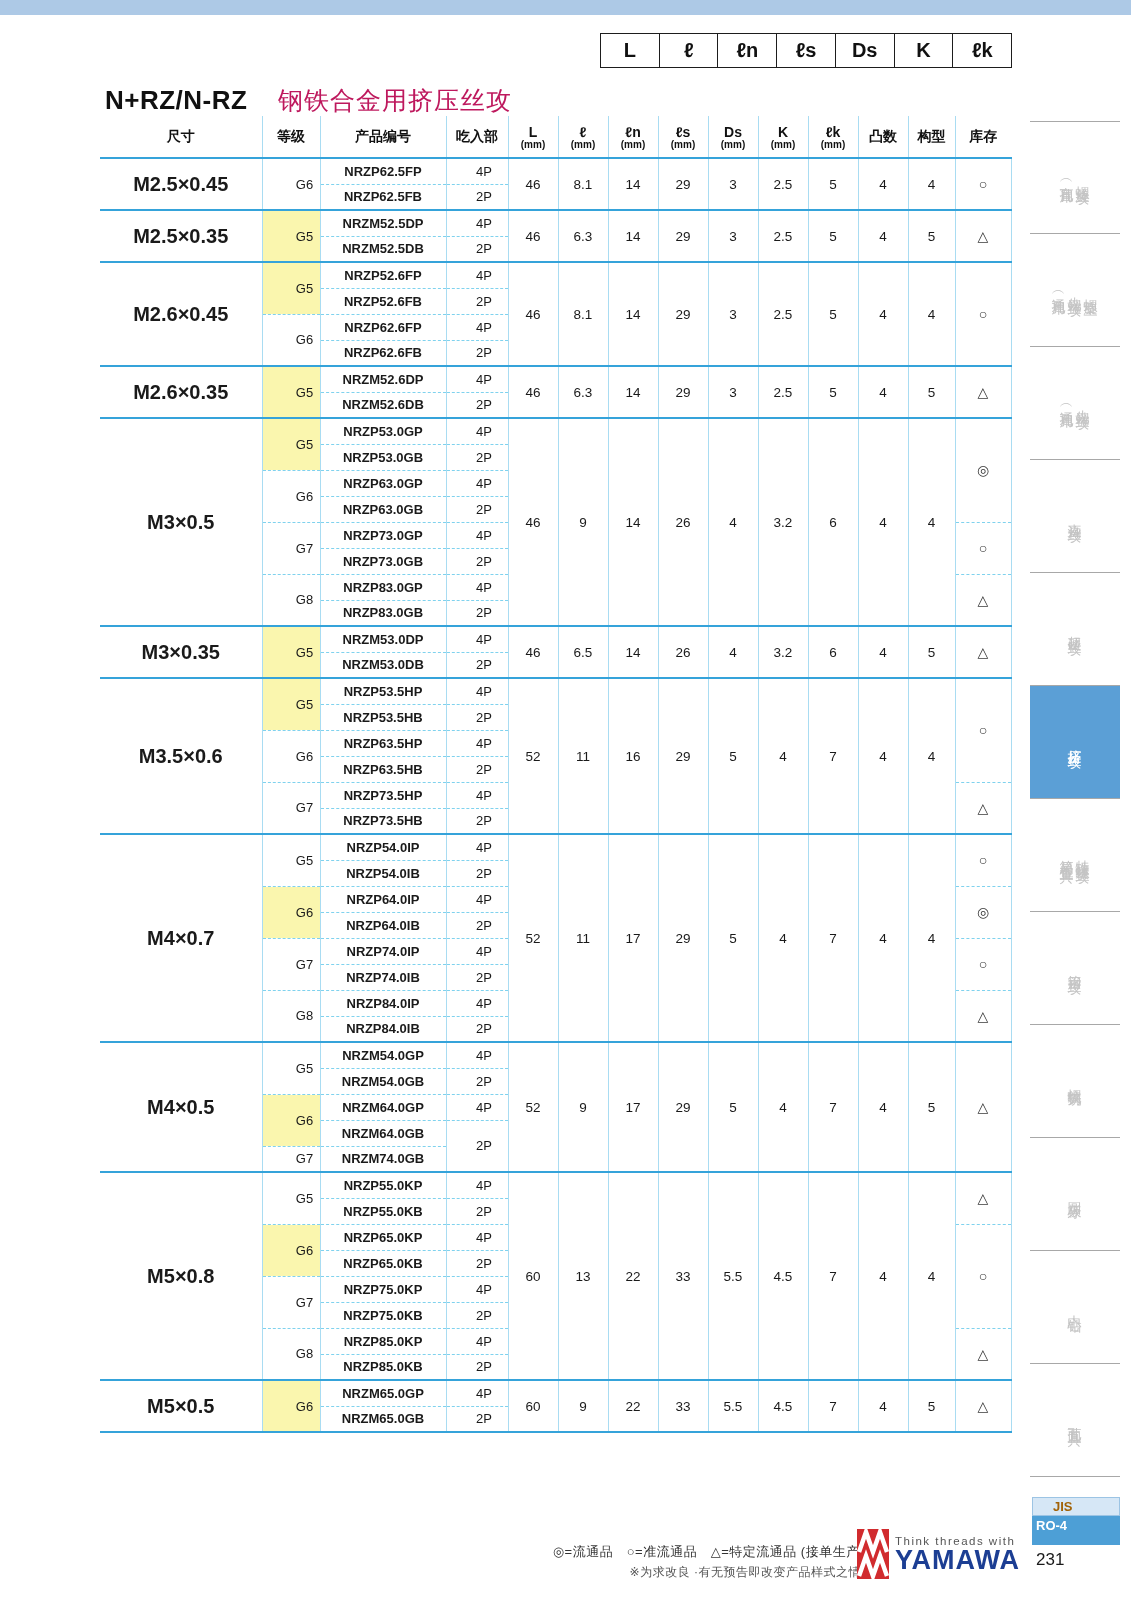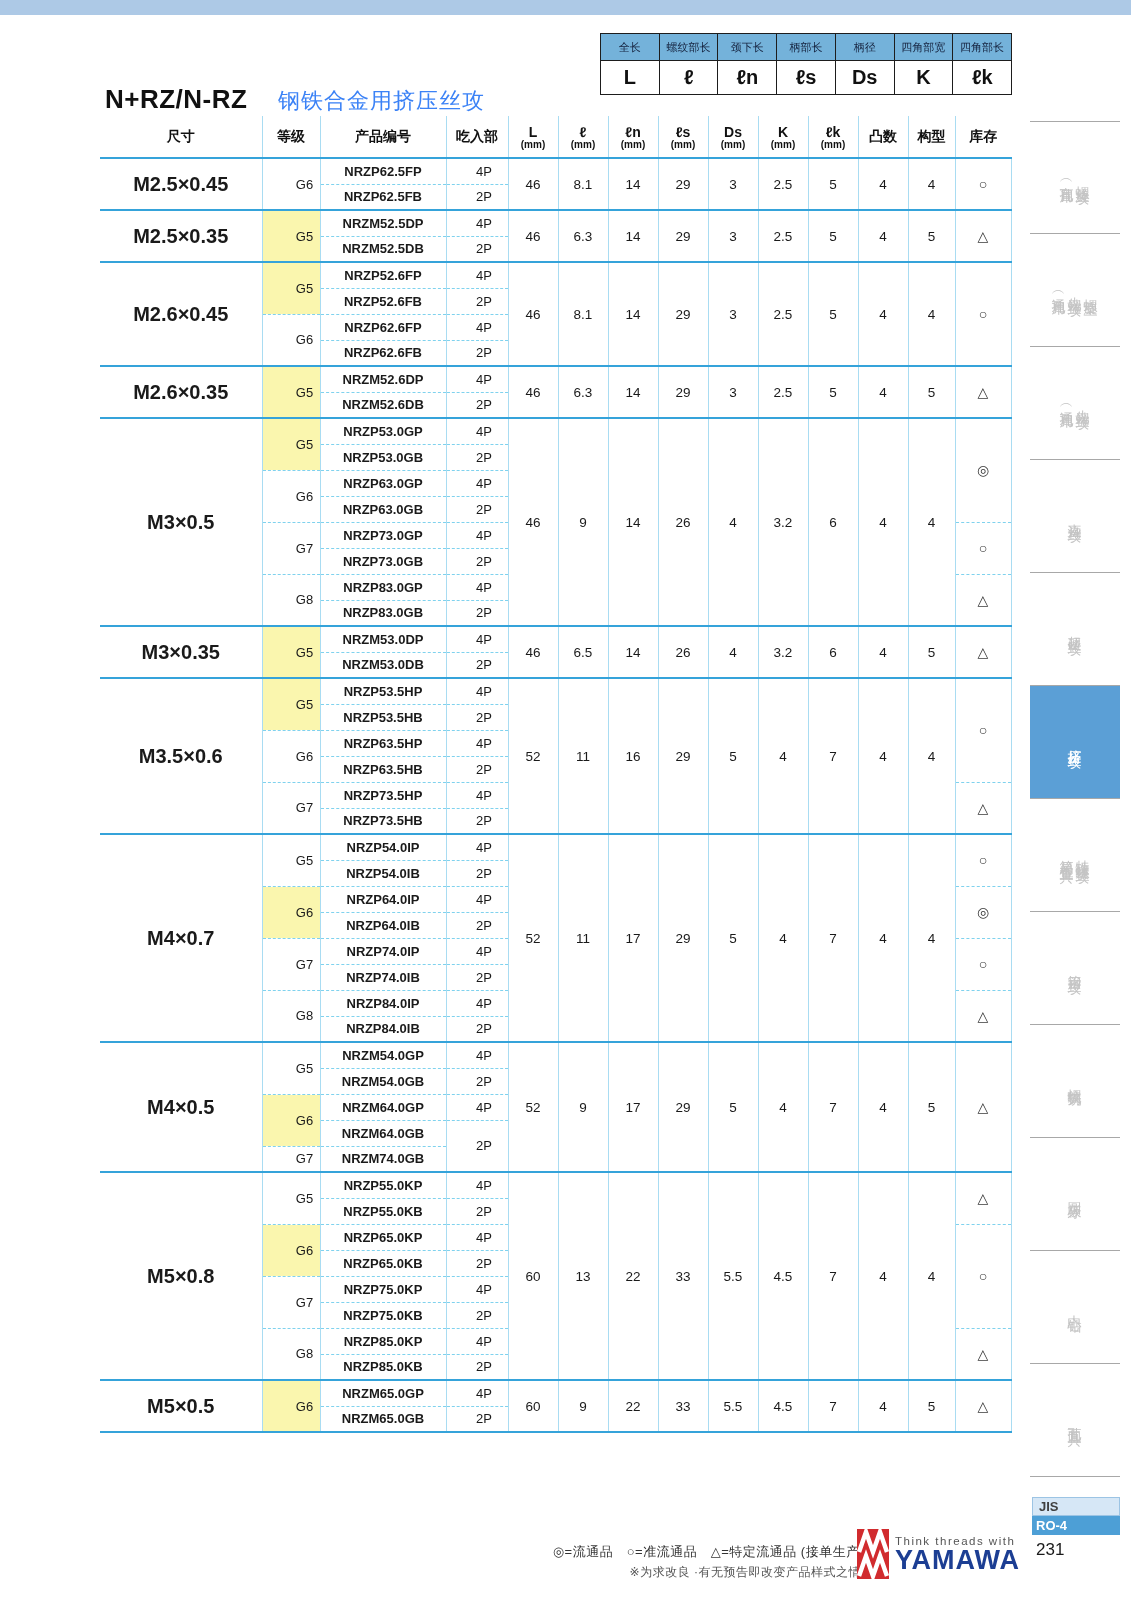--- a/index.html
+++ b/index.html
@@ -12,21 +12,21 @@
 
   
   .dim-legend { position:absolute; left:600px; top:33px; width:412px; border-collapse:collapse; table-layout:fixed; }
   .dim-legend th, .dim-legend td { border:1.5px solid #1d1d1d; text-align:center; }
   .dim-legend th { background:#74B2DA; color:#15233f; font-size:11px; font-weight:normal; height:27px; }
   .dim-legend td { height:34px; font-size:20px; font-weight:bold; color:#111; background:#fff; }
 
   
   .title-wrap { position:absolute; left:105px; top:84px; white-space:nowrap; }
   .title-main { font-size:26px; font-weight:bold; color:#111; letter-spacing:0.5px; display:inline-block; }
-  .title-sub { font-size:22px; color:#3b82f6; display:inline-block; margin-left:26px; letter-spacing:1px; }
+  .title-sub { font-size:25px; color:#be185d; display:inline-block; margin-left:26px; letter-spacing:1px; }
 
   
   .catalog-table { position:absolute; left:100px; top:116px; width:911px; border-collapse:collapse; table-layout:fixed; border-bottom:2.5px solid #35A3DA; }
   .catalog-table th, .catalog-table td { padding:0; text-align:center; vertical-align:middle; overflow:hidden; }
   .catalog-table th { height:42px; font-size:14px; font-weight:bold; color:#111; border-bottom:2.5px solid #35A3DA; }
   .catalog-table th .unit { display:block; font-size:10px; font-weight:bold; margin-top:-1px; }
   .catalog-table th + th, .catalog-table td + td { border-left:1px solid #A9DCF2; }
   .catalog-table td { height:26px; font-size:13px; color:#1a1a1a; }
   .catalog-table td[rowspan] + td { border-left:1px solid #A9DCF2; }
   .cell-vline { border-left:1px solid #A9DCF2 !important; }
@@ -44,22 +44,22 @@
   .sidebar { position:absolute; left:1030px; top:121px; width:90px; }
   .sb-item { height:113px; border-bottom:1px solid #a8a8a8; display:flex; align-items:center; justify-content:center; cursor:pointer; }
   .sb-item:first-child { border-top:1px solid #a8a8a8; }
   .sb-cols { display:flex; flex-direction:row-reverse; align-items:center; justify-content:center; }
   .sb-col { writing-mode:vertical-rl; font-size:14px; letter-spacing:2px; color:#c4c4c4; line-height:16px; }
   .sb-item.active { background:#5B9FD6; }
   .sb-item.active .sb-col { color:#fff; }
 
   
   .jis-block { position:absolute; left:1032px; top:1497px; width:88px; }
-  .jis-row { height:19px; background:#D6E7F6; border:1px solid #9cc4e4; color:#404040; font-weight:bold; font-size:13px; padding-left:6px; line-height:17px; }
-  .ro-row { height:19px; background:#4D9FD6; color:#fff; font-weight:bold; font-size:13px; padding-left:4px; line-height:19px; }
+  .jis-row { height:19px; background:#D6E7F6; border:1px solid #9cc4e4; color:#a16207; font-weight:bold; font-size:13px; padding-left:20px; line-height:17px; }
+  .ro-row { height:29px; background:#4D9FD6; color:#fff; font-weight:bold; font-size:13px; padding-left:4px; line-height:19px; }
   .page-num { margin-top:5px; color:#1a1a1a; font-size:17px; padding-left:4px; }
 
   
   .footer-notes { position:absolute; left:400px; top:1543px; width:478px; text-align:right; }
   .stock-legend { font-size:13px; color:#333; letter-spacing:0.5px; }
   .footer-note { font-size:12px; color:#555; margin-top:3px; letter-spacing:0.5px; }
   .brand { position:absolute; left:857px; top:1529px; display:flex; align-items:center; }
   .brand-mark { width:32px; height:50px; flex:none; }
   .brand-text { margin-left:6px; }
   .brand-tagline { font-size:11.5px; color:#555; letter-spacing:1.5px; }
@@ -74,29 +74,20 @@
   <colgroup>
       <col>
       <col>
       <col>
       <col>
       <col>
       <col>
       <col>
     </colgroup>
   <tbody>
-      <tr>
-        <th>全长</th>
-        <th>螺纹部长</th>
-        <th>颈下长</th>
-        <th>柄部长</th>
-        <th>柄径</th>
-        <th>四角部宽</th>
-        <th>四角部长</th>
-      </tr>
       <tr>
         <td>L</td>
         <td>ℓ</td>
         <td>ℓn</td>
         <td>ℓs</td>
         <td>Ds</td>
         <td>K</td>
         <td>ℓk</td>
       </tr>
     </tbody>

